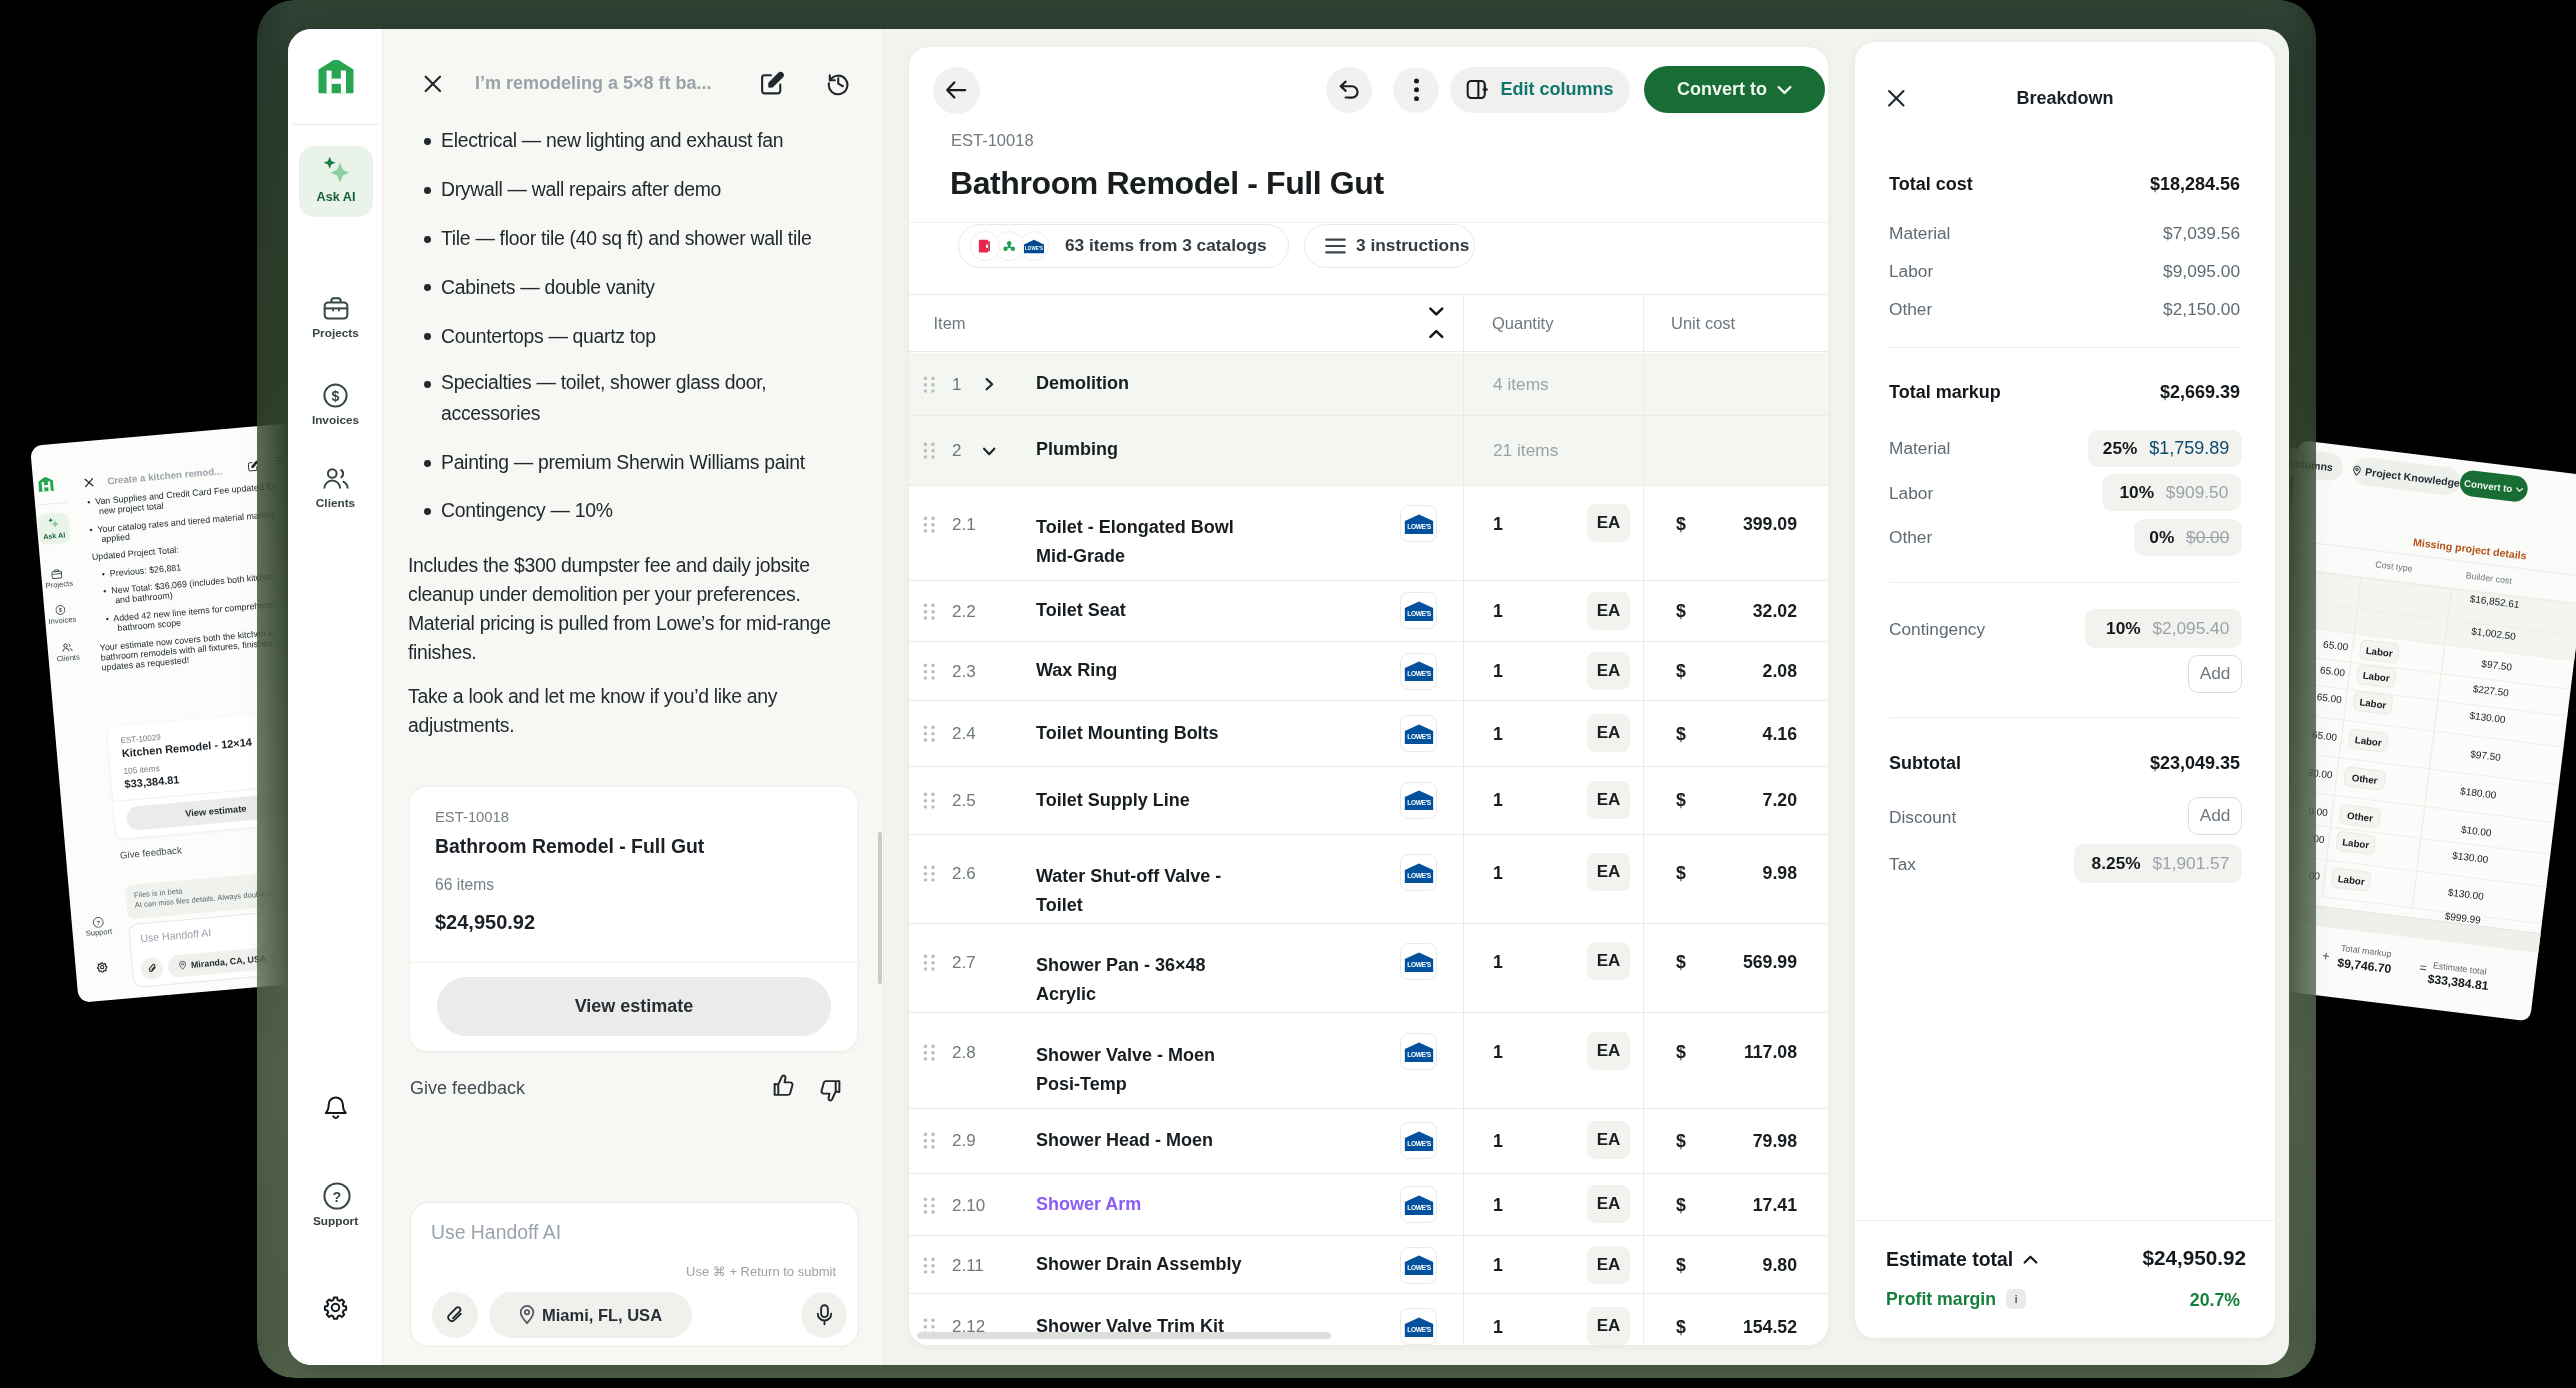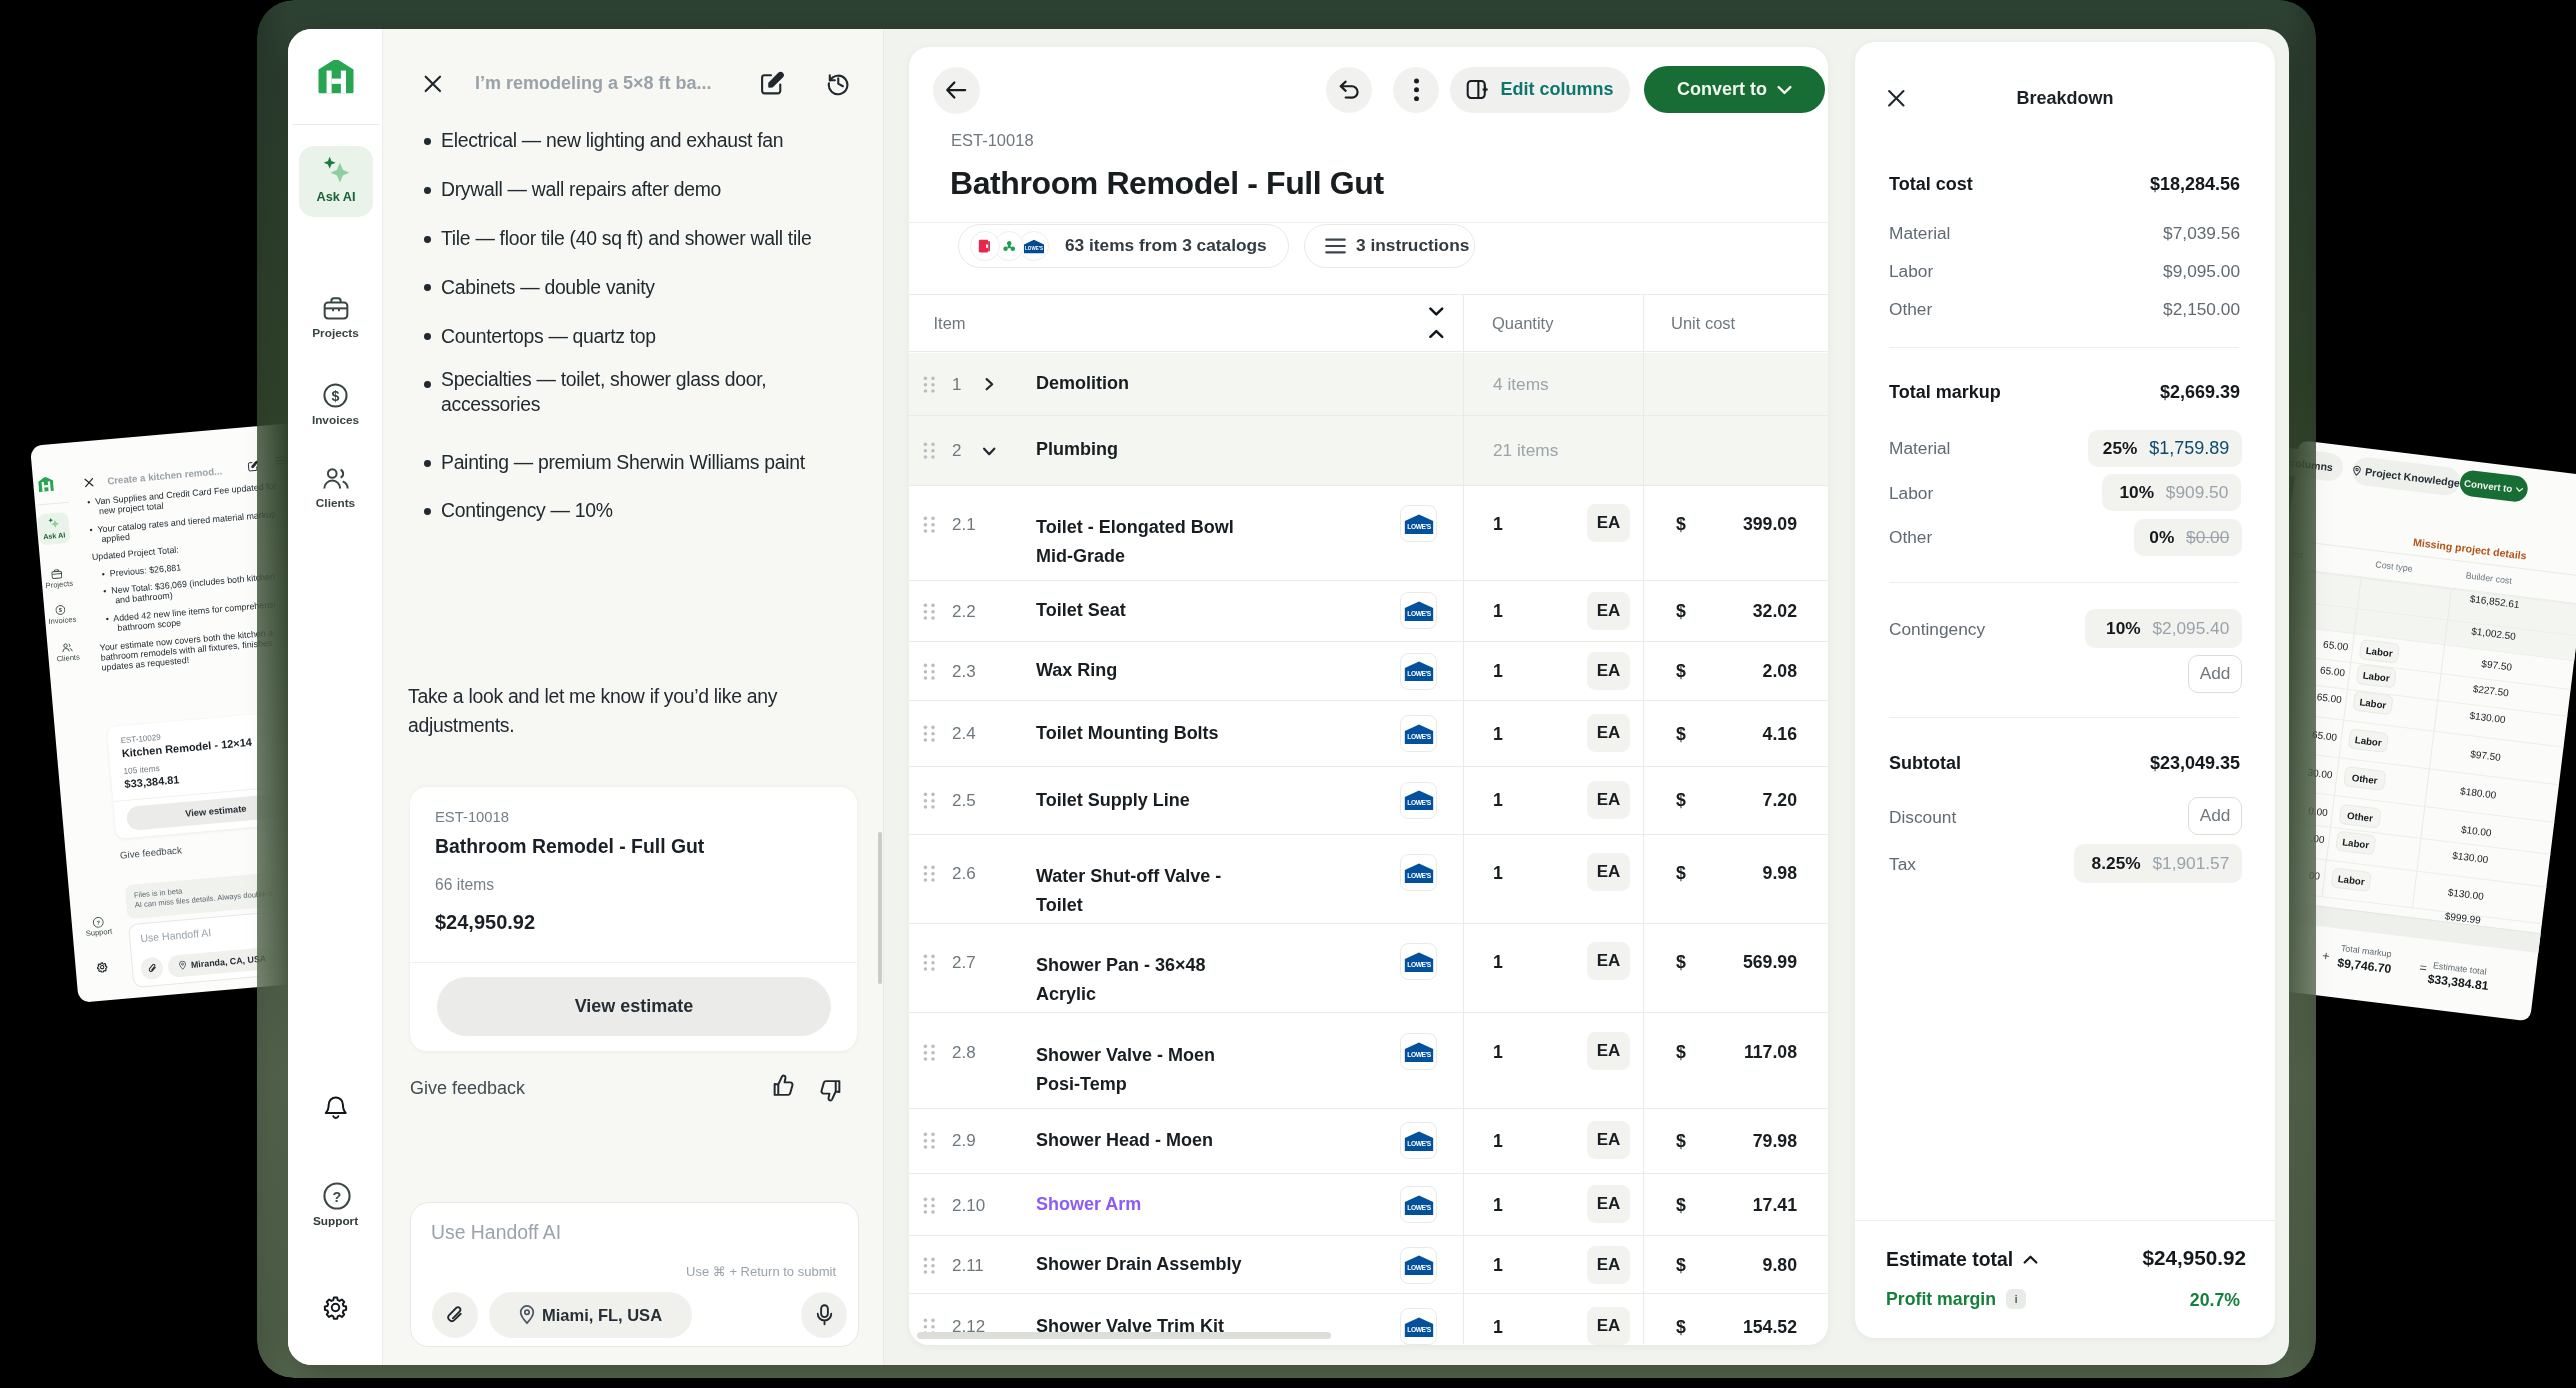--- a/index.html
+++ b/index.html
@@ -286,25 +286,26 @@
     <div class="abs" style="left:58px;top:100px;font-size:19.4px;letter-spacing:-0.3px;color:#212a31;font-weight:500">Electrical — new lighting and exhaust fan</div>
     <div class="abs" style="left:41px;top:158px;width:6.8px;height:6.8px;border-radius:50%;background:#212a31"></div>
     <div class="abs" style="left:58px;top:149px;font-size:19.4px;letter-spacing:-0.3px;color:#212a31;font-weight:500">Drywall — wall repairs after demo</div>
     <div class="abs" style="left:41px;top:207px;width:6.8px;height:6.8px;border-radius:50%;background:#212a31"></div>
     <div class="abs" style="left:58px;top:198px;font-size:19.4px;letter-spacing:-0.3px;color:#212a31;font-weight:500">Tile — floor tile (40 sq ft) and shower wall tile</div>
     <div class="abs" style="left:41px;top:255px;width:6.8px;height:6.8px;border-radius:50%;background:#212a31"></div>
     <div class="abs" style="left:58px;top:247px;font-size:19.4px;letter-spacing:-0.3px;color:#212a31;font-weight:500">Cabinets — double vanity</div>
     <div class="abs" style="left:41px;top:304px;width:6.8px;height:6.8px;border-radius:50%;background:#212a31"></div>
     <div class="abs" style="left:58px;top:296px;font-size:19.4px;letter-spacing:-0.3px;color:#212a31;font-weight:500">Countertops — quartz top</div>
     <div class="abs" style="left:41px;top:352px;width:6.8px;height:6.8px;border-radius:50%;background:#212a31"></div>
-    <div class="abs" style="left:58px;top:338px;width:414px;font-size:19.4px;letter-spacing:-0.3px;color:#212a31;font-weight:500;line-height:25px">Specialties — toilet, shower glass door, accessories</div>
+    <div class="abs" style="left:58px;top:338px;width:414px;font-size:19.4px;letter-spacing:-0.3px;color:#212a31;font-weight:500;line-height:31px">Specialties — toilet, shower glass door, accessories</div>
     <div class="abs" style="left:41px;top:431px;width:6.8px;height:6.8px;border-radius:50%;background:#212a31"></div>
     <div class="abs" style="left:58px;top:422px;font-size:19.4px;letter-spacing:-0.3px;color:#212a31;font-weight:500">Painting — premium Sherwin Williams paint</div>
     <div class="abs" style="left:41px;top:479px;width:6.8px;height:6.8px;border-radius:50%;background:#212a31"></div>
     <div class="abs" style="left:58px;top:470px;font-size:19.4px;letter-spacing:-0.3px;color:#212a31;font-weight:500">Contingency — 10%</div>
+    <div class="abs" style="left:25px;top:522px;width:439px;font-size:19.4px;letter-spacing:-0.3px;color:#212a31;line-height:29px;font-weight:500">Includes the $300 dumpster fee and daily jobsite cleanup under demolition per your preferences. Material pricing is pulled from Lowe’s for mid-range finishes.</div>
     <div class="abs" style="left:25px;top:653px;width:439px;font-size:19.4px;letter-spacing:-0.3px;color:#212a31;line-height:29px;font-weight:500">Take a look and let me know if you’d like any adjustments.</div>
 
     <div class="abs" style="left:27px;top:758px;width:447px;height:264px;background:#fff;border-radius:17px;box-shadow:0 0.8px 4.2px rgba(20,30,20,.06)">
       <div class="abs" style="left:25px;top:22px;font-size:14.8px;color:#747e85;font-weight:500">EST-10018</div>
       <div class="abs" style="left:25px;top:48px;font-size:19.4px;font-weight:bold;color:#1a2025">Bathroom Remodel - Full Gut</div>
       <div class="abs" style="left:25px;top:89px;font-size:15.6px;color:#747e85;font-weight:500">66 items</div>
       <div class="abs" style="left:25px;top:124px;font-size:20px;font-weight:bold;color:#1a2025">$24,950.92</div>
       <div class="abs" style="left:0;top:175px;width:447px;height:1.3px;background:#eff1ed"></div>
       <div class="abs flex" style="left:27px;top:190px;width:394px;height:59px;border-radius:29.6px;background:#ebece9;justify-content:center;font-size:18px;font-weight:bold;color:#272f36">View estimate</div>
     </div>

